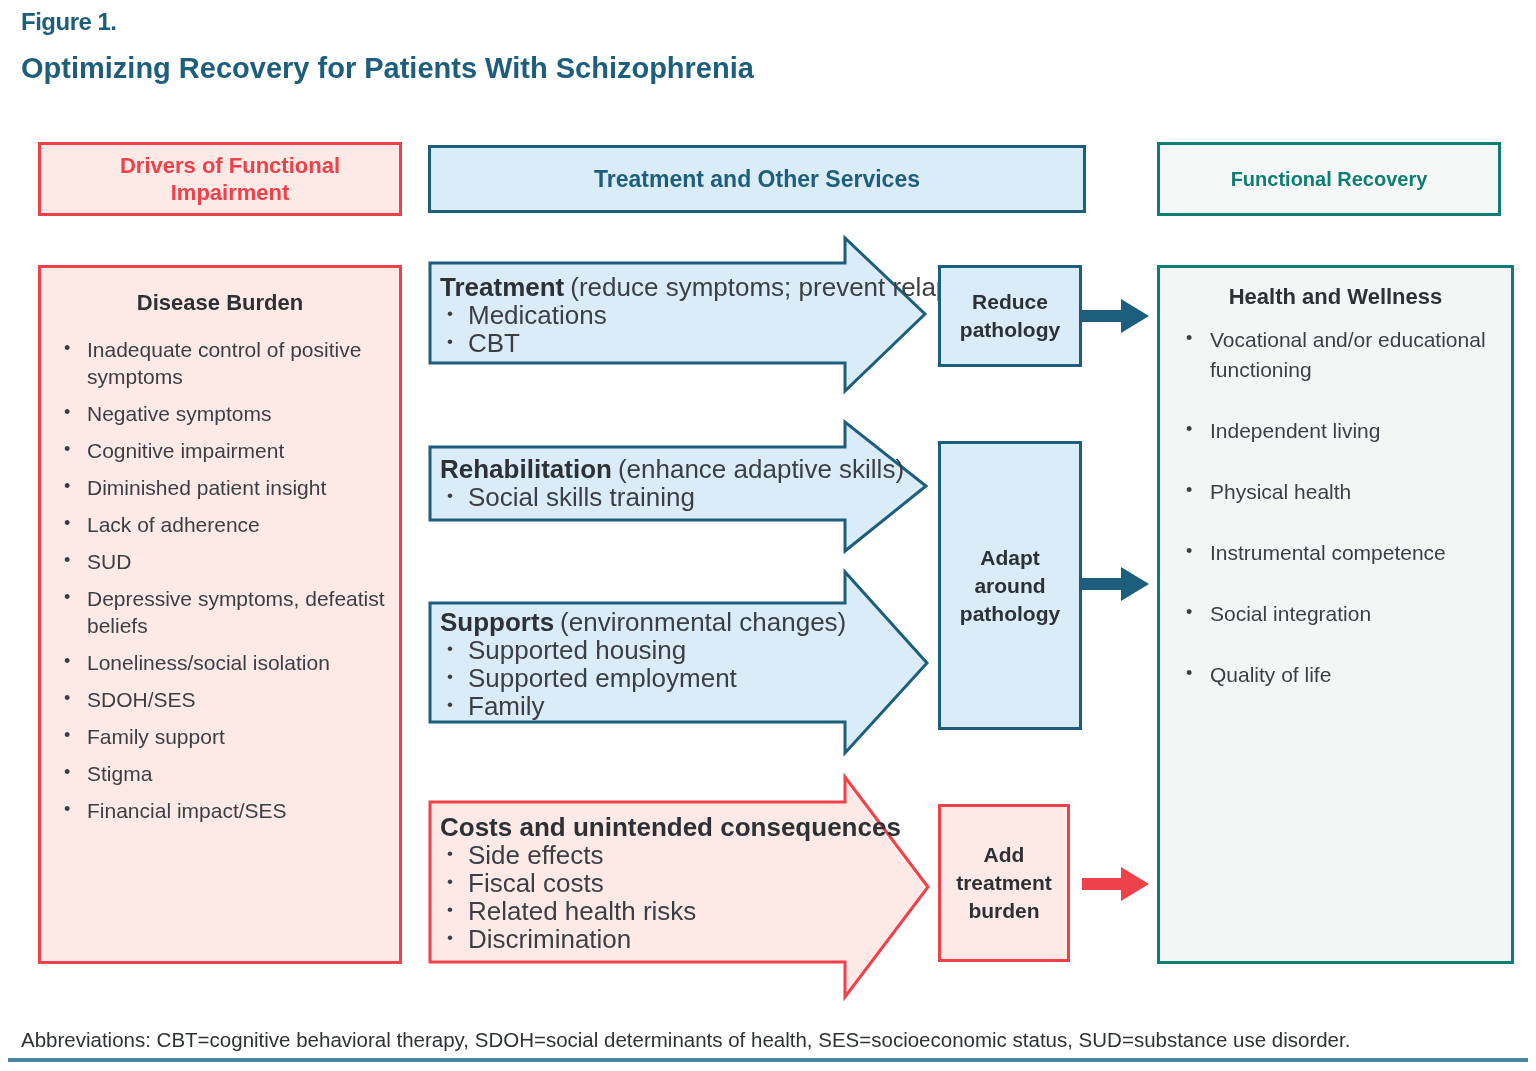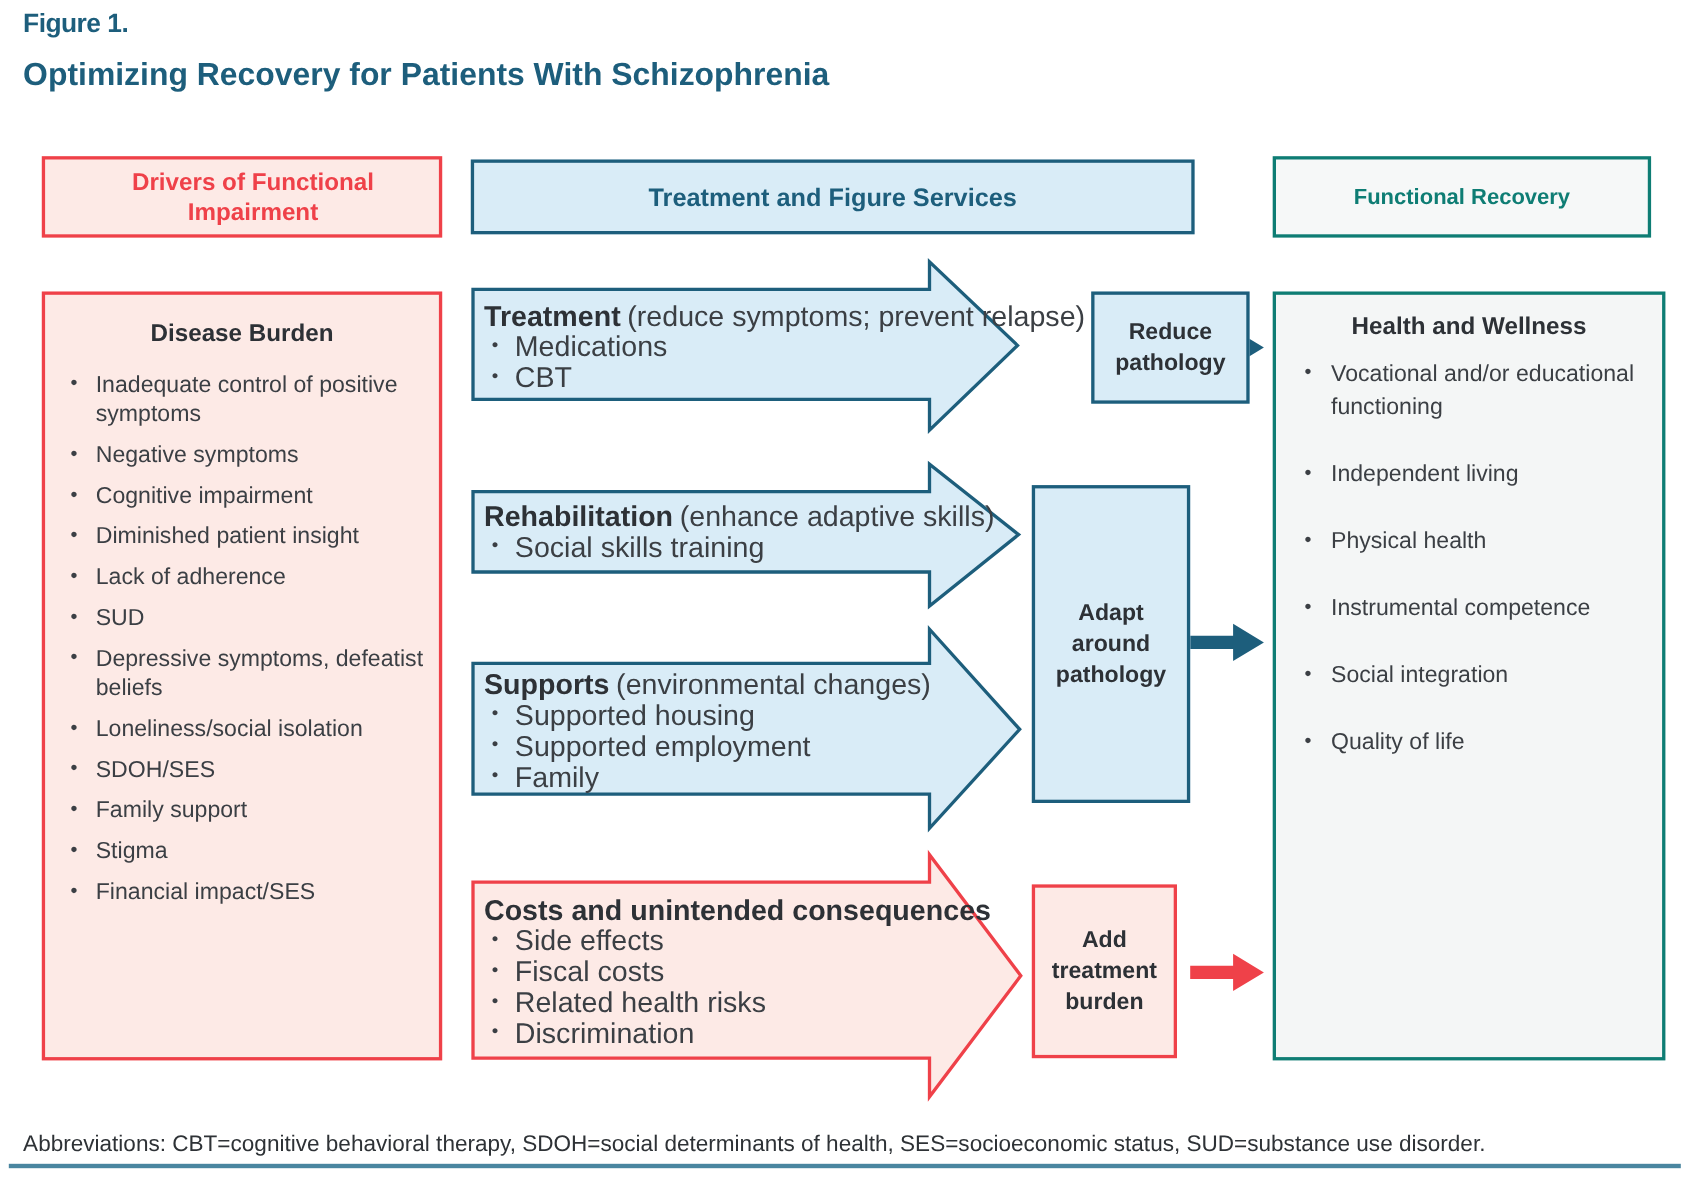--- a/index.html
+++ b/index.html
@@ -43,40 +43,40 @@
   .arrow-text .a-head .b{font-weight:bold;color:#2d3136;}
   .arrow-text .a-head .q{margin-left:6px;}
   .arrow-text .li{position:relative;padding-left:28px;}
   .arrow-text .li::before{content:"\2022";position:absolute;left:7px;top:-1px;font-size:17px;}
 
   .midbox{position:absolute;box-sizing:border-box;display:flex;align-items:center;justify-content:center;
           text-align:center;font-weight:bold;color:#2d3136;font-size:21px;line-height:28px;}
   .midbox .inner{width:104px;}
   .mid-blue{background:#d9ecf7;border:3px solid #1d5e7c;}
   .mid-pink{background:#fdeae6;border:3px solid #ef4149;}
-  .mid-reduce{left:992px;top:265px;width:144px;height:102px;}
+  .mid-reduce{left:938px;top:265px;width:144px;height:102px;}
   .mid-adapt{left:938px;top:441px;width:144px;height:289px;text-align:center;}
   .mid-add{left:938px;top:804px;width:132px;height:158px;}
 
   .abbrev{position:absolute;left:21px;top:1028px;font-size:20.5px;color:#2e3236;}
   .rule{position:absolute;left:8px;top:1058px;width:1520px;height:4px;background:#4a86a0;}
 </style>
 </head>
 <body>
 
 <div class="canvas">
 
   <div class="fig-label">Figure 1.</div>
   <div class="fig-title">Optimizing Recovery for Patients With Schizophrenia</div>
 
   <div class="hdr hdr-red">
     <span>Drivers of Functional Impairment</span>
   </div>
   <div class="hdr hdr-blue">
-    <span>Treatment and Figure Services</span>
+    <span>Treatment and Other Services</span>
   </div>
   <div class="hdr hdr-teal">
     <span>Functional Recovery</span>
   </div>
 
   <div class="box box-left">
     <div class="box-title">Disease Burden</div>
     <div class="dlist">
       <div class="li">Inadequate control of positive symptoms</div>
       <div class="li">Negative symptoms</div>

